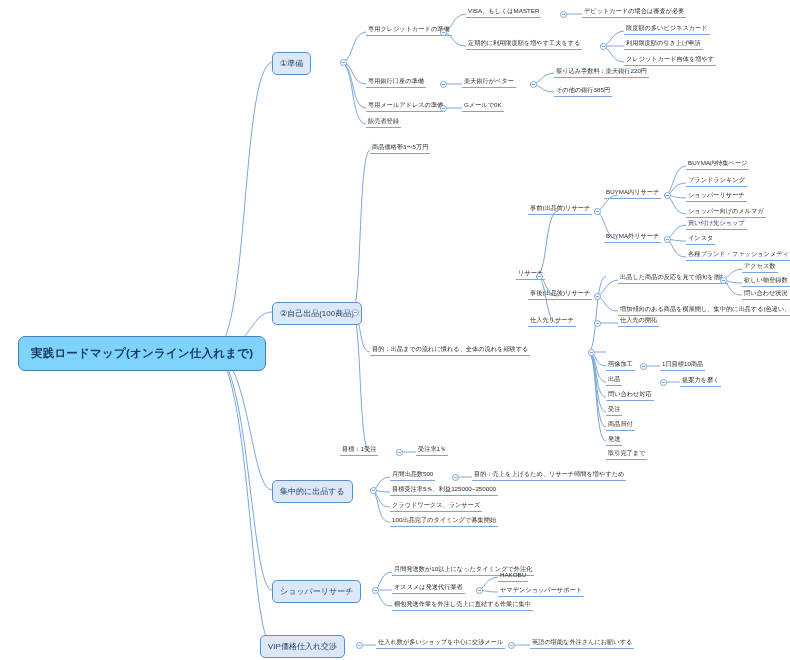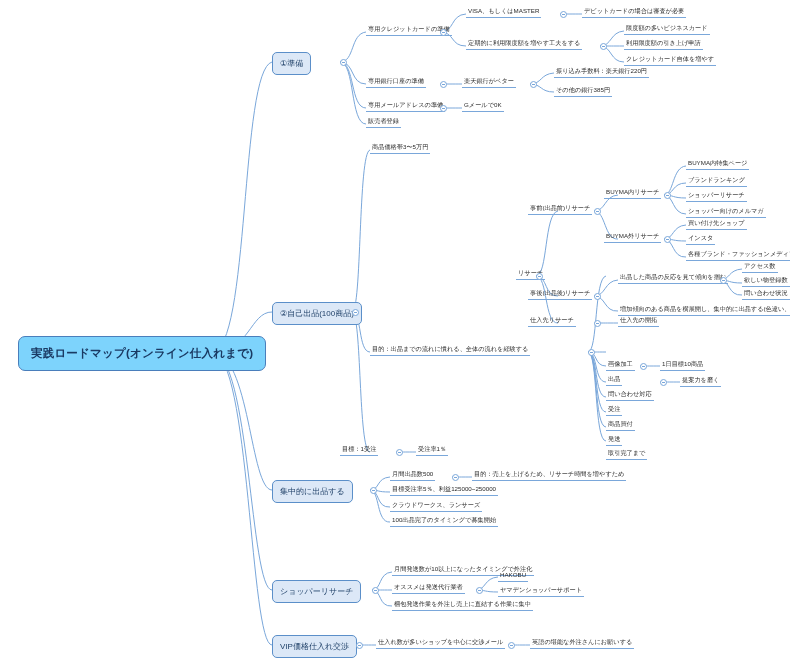--- a/index.html
+++ b/index.html
@@ -227,20 +227,20 @@
   <div class="node branch" style="left:272px;top:580px;">ショッパーリサーチ</div>
   <div class="toggle" style="left:372px;top:587px;"></div>
 
   <div class="node leaf" style="left:392px;top:564px;">月間発送数が10以上になったタイミングで外注化</div>
   <div class="node leaf" style="left:392px;top:582px;">オススメは発送代行業者</div>
   <div class="toggle" style="left:476px;top:587px;"></div>
   <div class="node leaf" style="left:498px;top:570px;">HAKOBU</div>
   <div class="node leaf" style="left:498px;top:585px;">ヤマデンショッパーサポート</div>
   <div class="node leaf" style="left:392px;top:599px;">梱包発送作業を外注し売上に直結する作業に集中</div>
 
-  <div class="node branch" style="left:272px;top:635px;">VIP価格仕入れ交渉</div>
+  <div class="node branch" style="left:260px;top:635px;">VIP価格仕入れ交渉</div>
   <div class="toggle" style="left:356px;top:642px;"></div>
 
   <div class="node leaf" style="left:376px;top:637px;">仕入れ数が多いショップを中心に交渉メール</div>
   <div class="toggle" style="left:508px;top:642px;"></div>
   <div class="node leaf" style="left:530px;top:637px;">英語の堪能な外注さんにお願いする</div>
 
 </div>
 
 </body></html>

